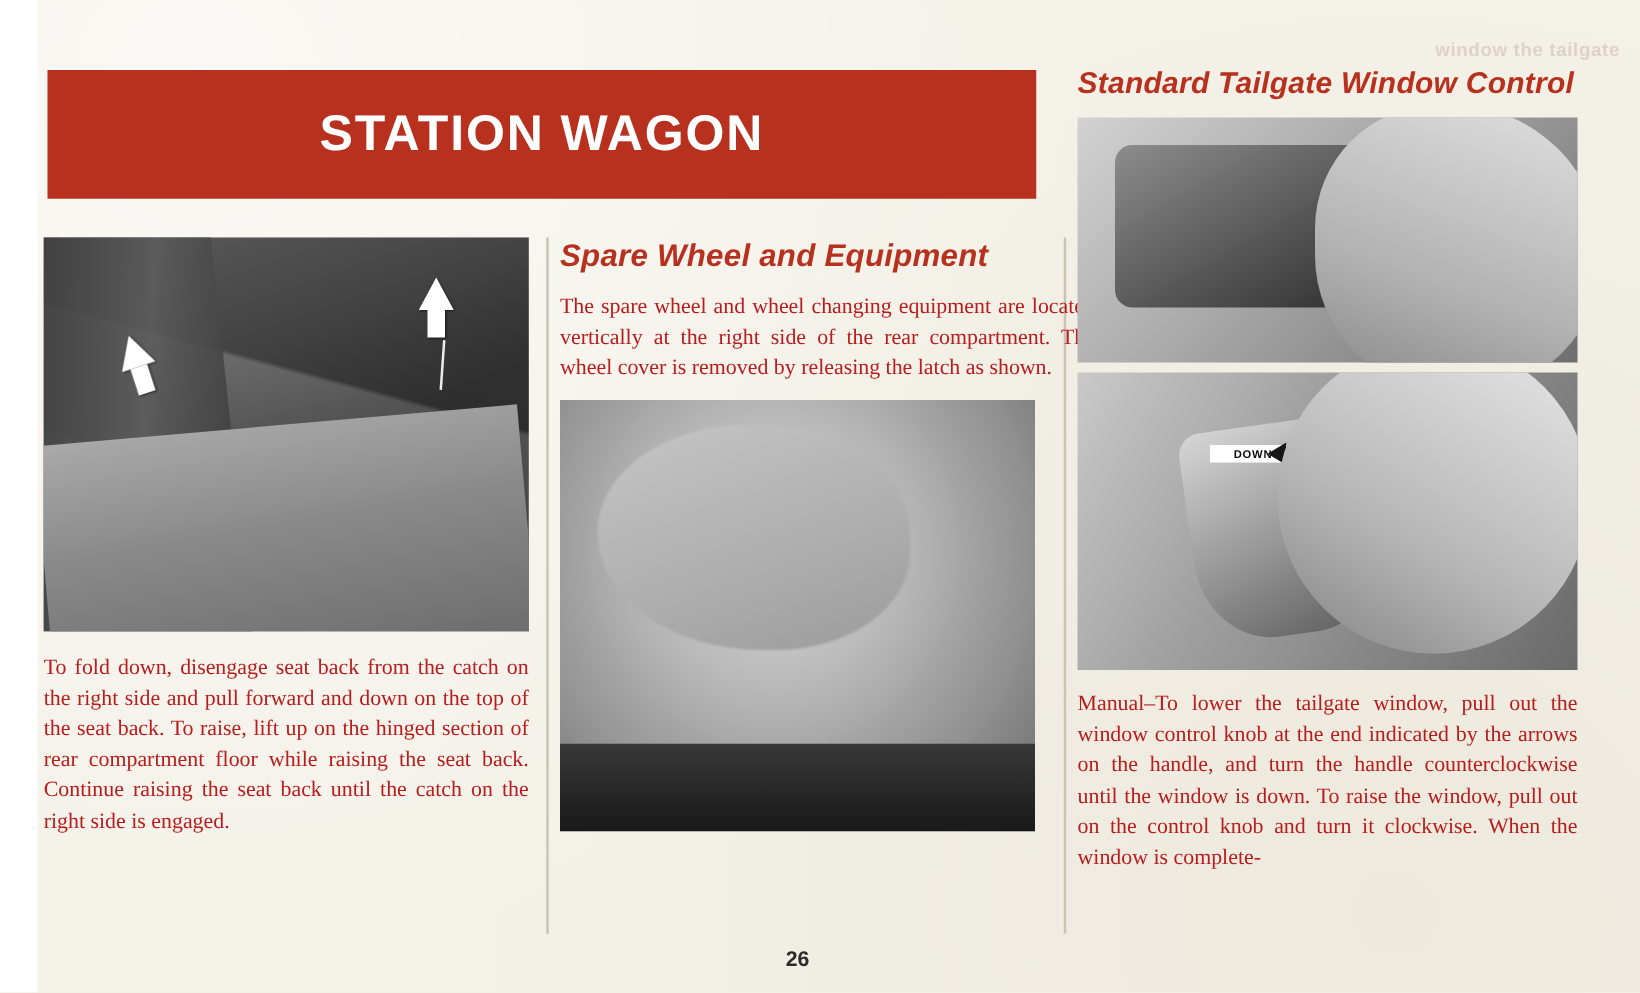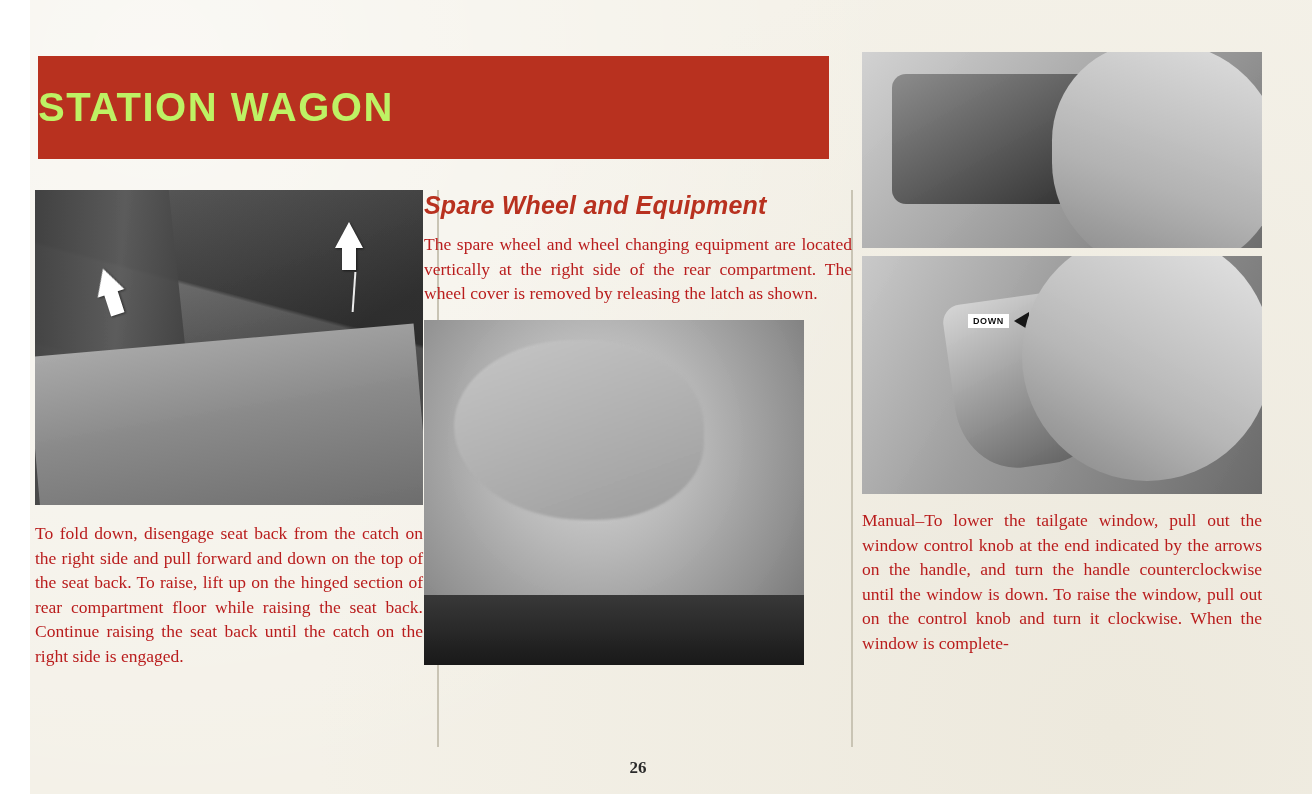--- a/index.html
+++ b/index.html
@@ -59,34 +59,35 @@
     left: 38px;
     top: 56px;
     width: 791px;
     height: 103px;
     background: #b8311f;
   }
   .banner-title {
     position: absolute;
     left: 0; right: 0;
     top: 29px;
-    color: #bef264;
+    text-align: center;
+    color: #ffffff;
     font-family: "Liberation Sans", sans-serif;
     font-weight: bold;
     font-size: 40px;
     letter-spacing: 1.5px;
   }
 
   
   .col {
     position: absolute;
     top: 190px;
   }
   .col-1 { left: 35px;  width: 388px; }
-  .col-2 { left: 424px; width: 428px; }
+  .col-2 { left: 448px; width: 428px; }
   .col-3 { left: 862px; width: 400px; top: 52px; }
 
   .vrule {
     position: absolute;
     top: 190px;
     width: 2px;
     height: 557px;
     background: #c9c4b4;
   }
   .vrule-1 { left: 437px; }
@@ -251,21 +252,21 @@
 
   
   .badge {
     position: absolute;
     background: #ffffff;
     color: #111;
     font-family: "Liberation Sans", sans-serif;
     font-weight: bold;
     font-size: 9px;
     letter-spacing: 0.6px;
-    padding: 2px 5px;
+    padding: 2px 19px;
   }
   .badge-down { left: 106px; top: 58px; }
   .badge-up   { left: 238px; top: 140px; }
   .tri {
     position: absolute;
     width: 0; height: 0;
   }
   .tri-down {
     left: 152px; top: 56px;
     border-top: 9px solid transparent;
@@ -278,34 +279,36 @@
     border-bottom: 9px solid transparent;
     border-left: 15px solid #1b1b1b;
   }
 
   .page-num {
     position: absolute;
     left: 448px;
     width: 380px;
     top: 758px;
     text-align: center;
-    font-family: Liberation Serif, serif;
+    font-family: Liberation Sans, sans-serif;
     font-weight: bold;
     font-size: 17px;
     color: #2b2b2b;
   }
   .caption-gap { height: 10px; }
 </style>
 </head>
 <body>
 
 <div class="page">
 
   <div class="left-edge"></div>
 
+  <div class="ghost">window
+the tailgate</div>
 
   <div class="banner">
     <div class="banner-title">STATION WAGON</div>
   </div>
 
   <div class="vrule vrule-1"></div>
   <div class="vrule vrule-2"></div>
 
   <div class="col col-1">
 
@@ -323,20 +326,21 @@
   </div>
 
   <div class="col col-2">
     <h2 class="sec">Spare Wheel and Equipment</h2>
     <p class="body">The spare wheel and wheel changing equipment are located vertically at the right side of the rear compartment. The wheel cover is removed by releasing the latch as shown.</p>
     <div class="caption-gap"></div>
     <div class="photo ph-spare"></div>
   </div>
 
   <div class="col col-3">
+    <h2 class="sec">Standard Tailgate Window Control</h2>
 
     <div class="photo ph-tail-a"></div>
 
     <div class="photo ph-tail-b">
       <div class="badge badge-down">DOWN</div>
       <div class="tri tri-down"></div>
       <div class="tri tri-up"></div>
       <div class="badge badge-up">UP</div>
     </div>
 

